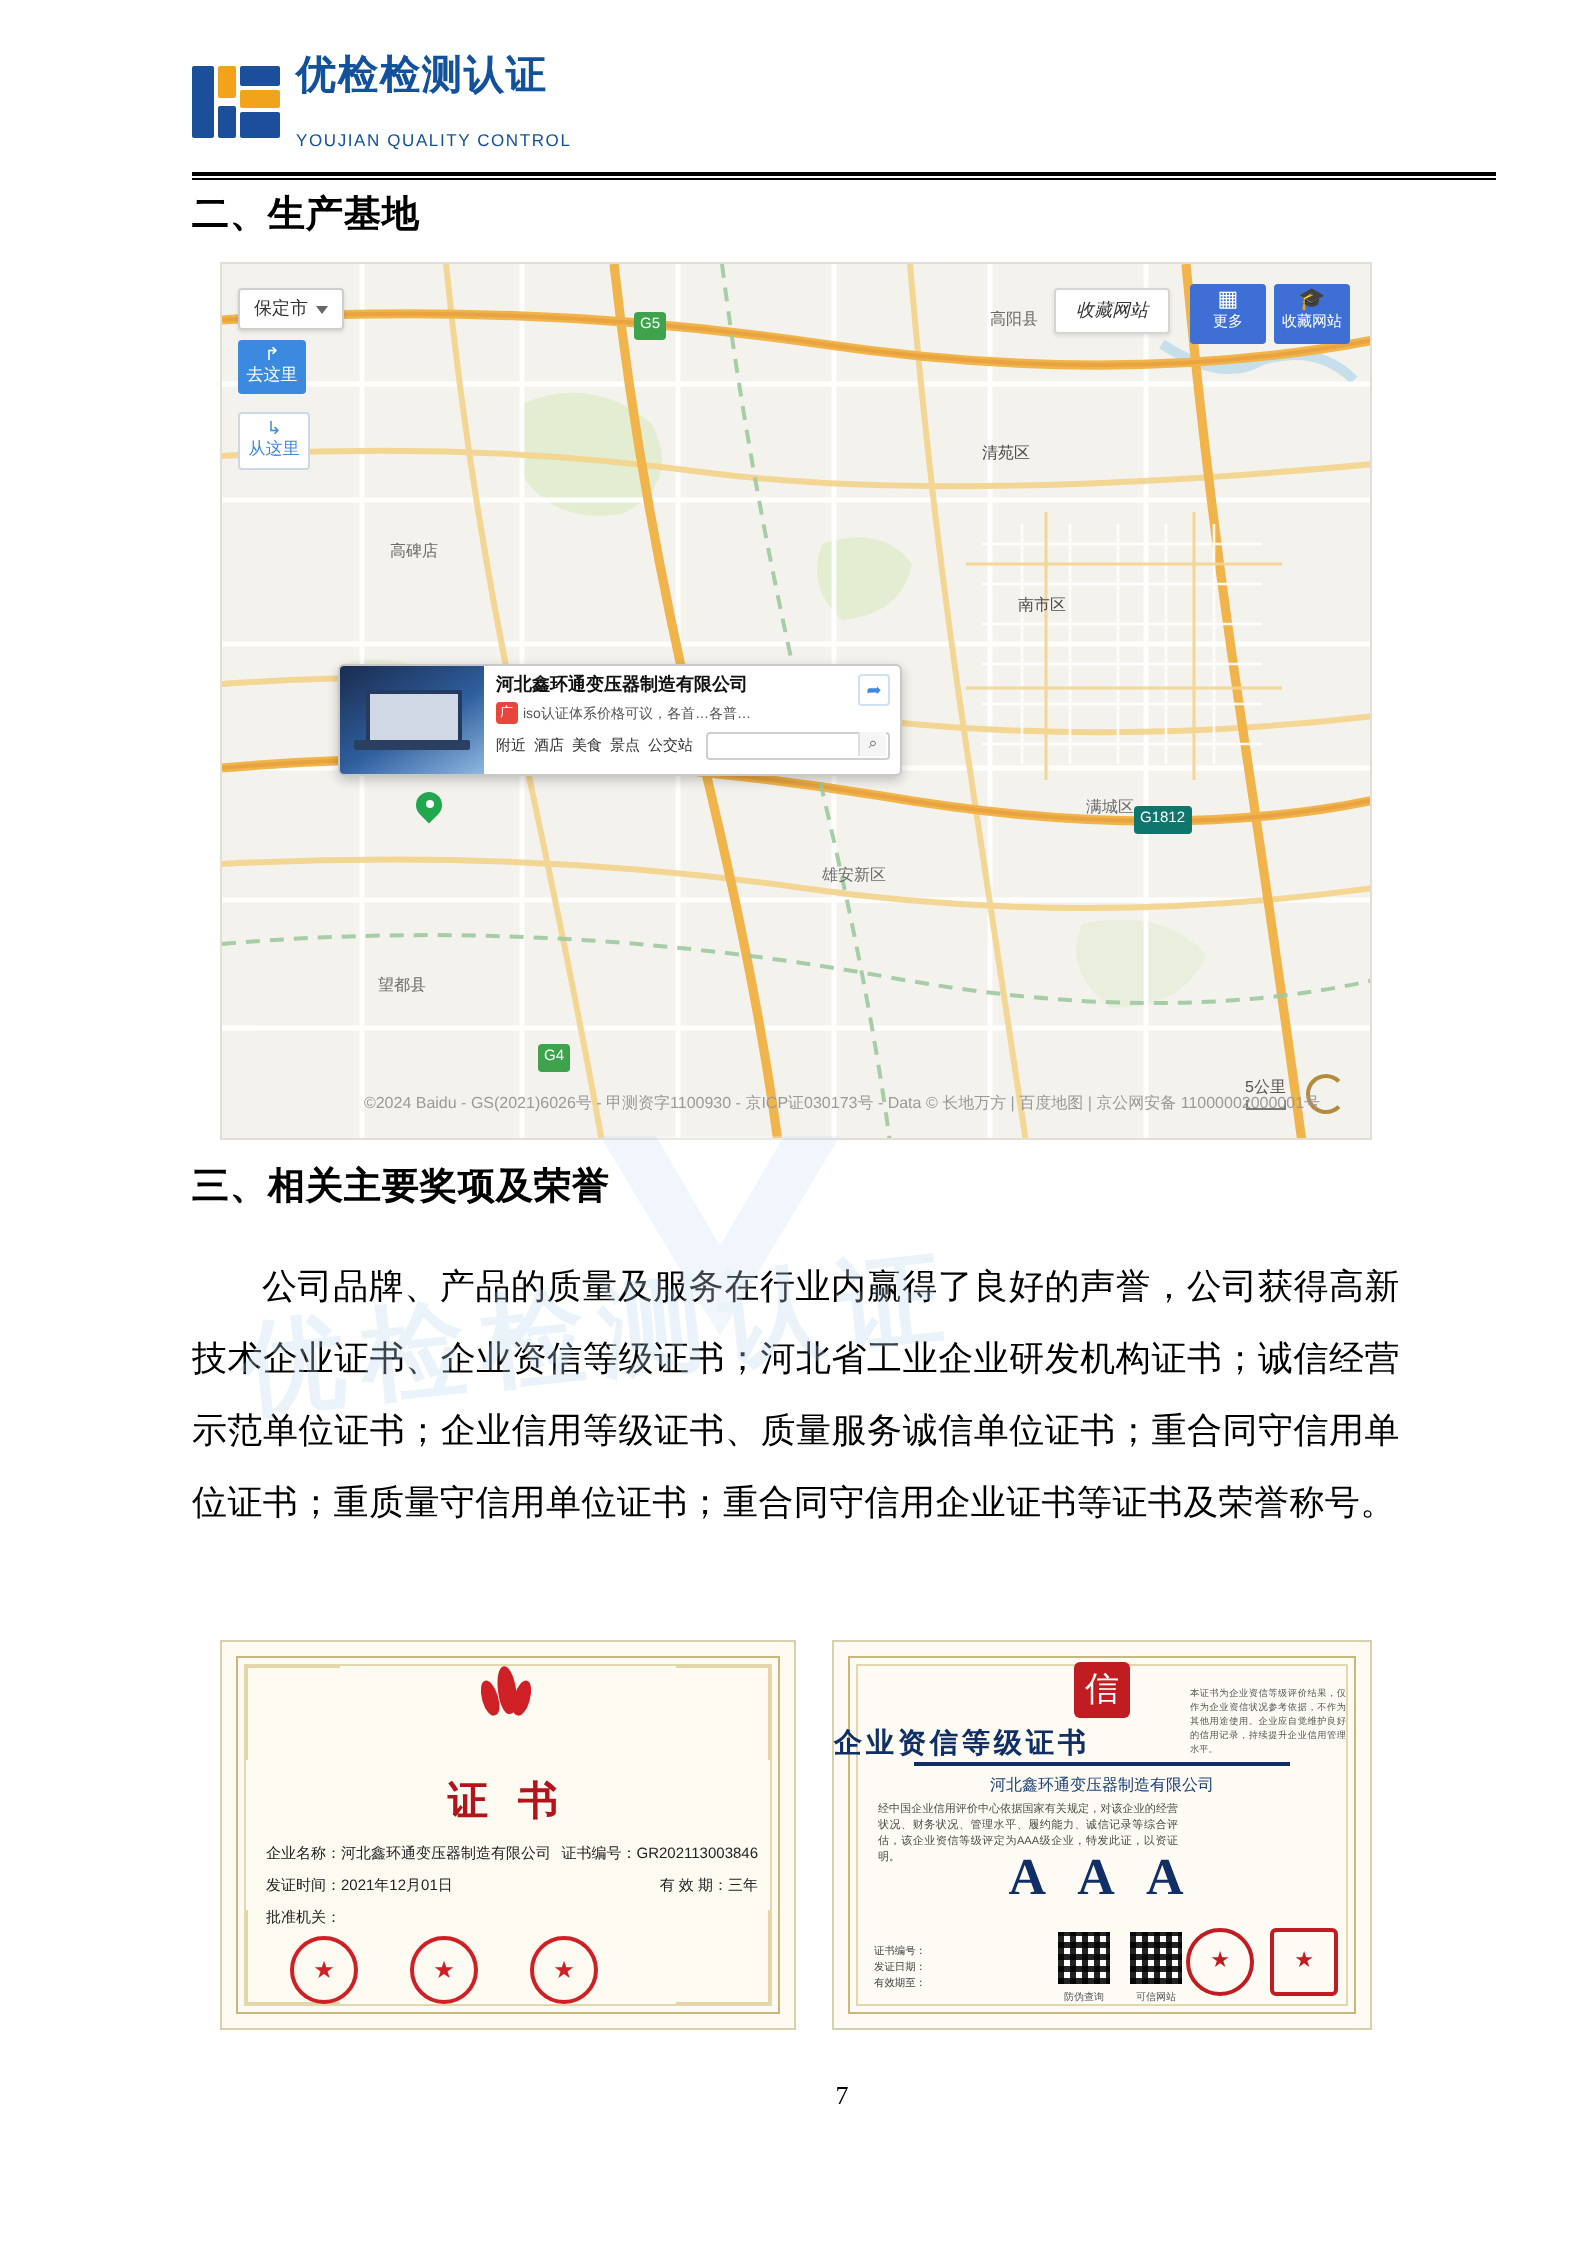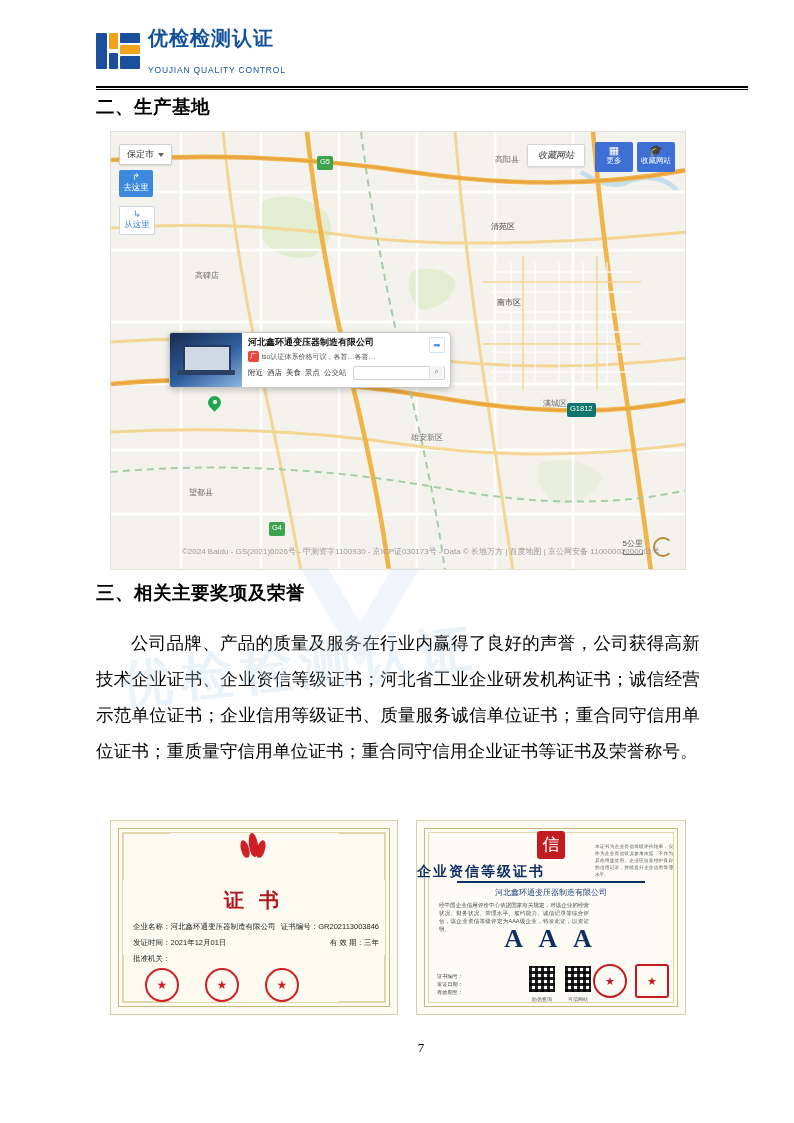--- a/index.html
+++ b/index.html
@@ -893,21 +893,21 @@
       </div>
     </div>
     <div class="poi-pin">
       <div class="head"></div>
       <div class="dot"></div>
     </div>
 
     <div class="map-label" style="left:384px; top:22px;">高阳县</div>
     <div class="map-label dark" style="left:380px; top:89px;">清苑区</div>
     <div class="map-label" style="left:84px; top:138px;">高碑店</div>
-    <div class="map-label dark" style="left:386px; top:165px;">南市区</div>
+    <div class="map-label dark" style="left:398px; top:165px;">南市区</div>
     <div class="map-label" style="left:78px; top:355px;">望都县</div>
     <div class="map-label" style="left:432px; top:266px;">满城区</div>
     <div class="map-label" style="left:300px; top:300px;">雄安新区</div>
 
     <div class="road-badge" style="left:206px; top:24px;">G5</div>
     <div class="road-badge" style="left:158px; top:390px;">G4</div>
     <div class="road-badge" style="left:456px; top:271px; background:#0f766e;">G1812</div>
 
     <div class="scalebar">
       <span>5公里</span>

